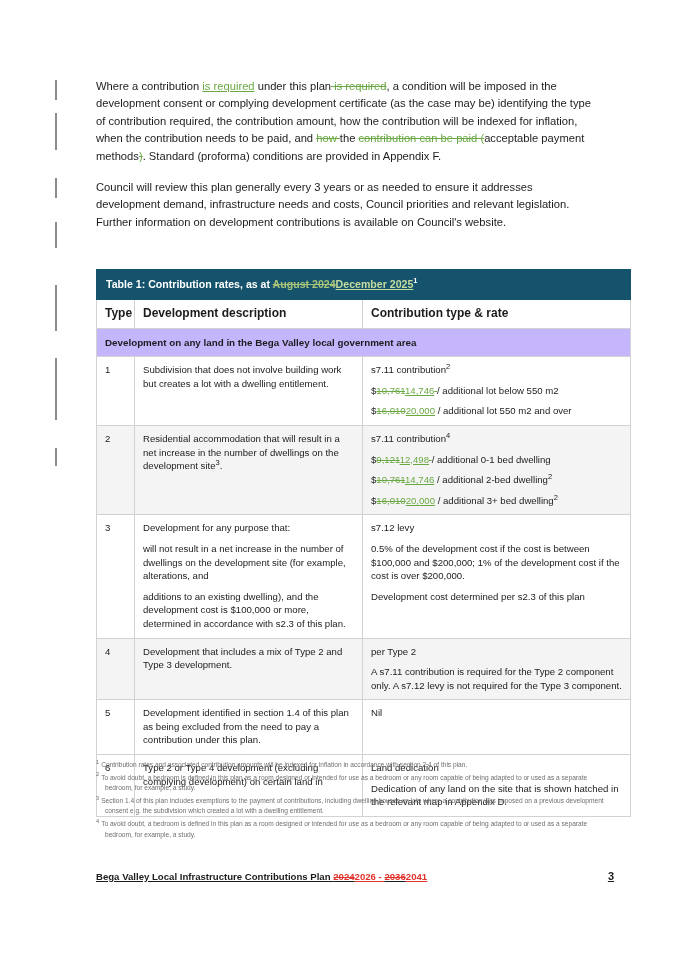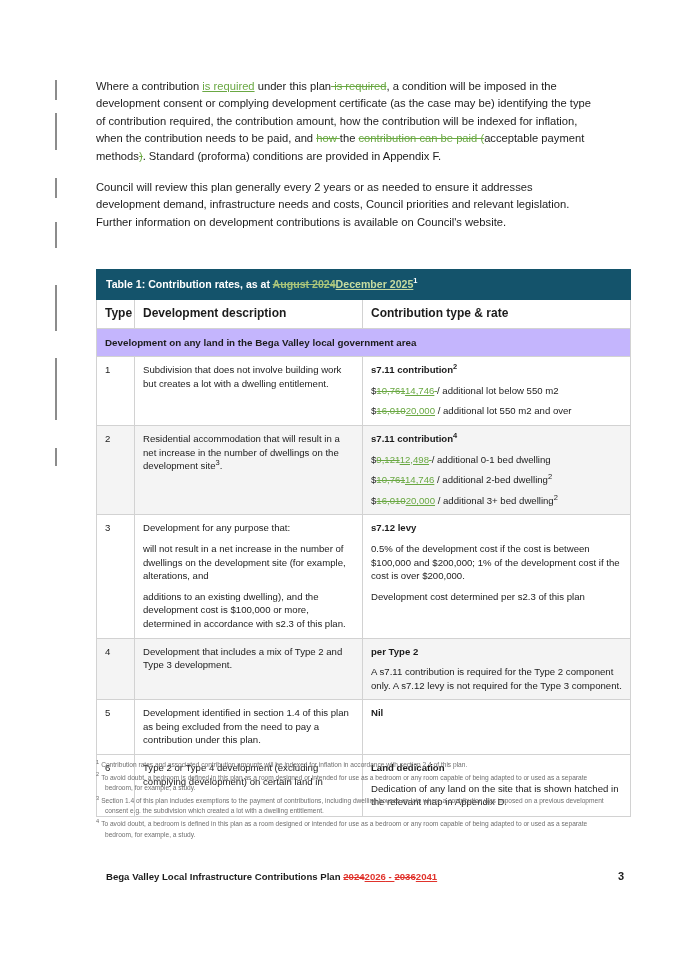--- a/index.html
+++ b/index.html
@@ -119,21 +119,21 @@
     font-size: 9.8px;
     padding-top: 7px;
     padding-bottom: 7px;
   }
 
   tr.shade td { background: #f4f4f4; }
   tr.plain td { background: #ffffff; }
 
   .cell-p { margin: 0 0 7px 0; }
   .cell-p:last-child { margin-bottom: 0; }
-  .strong { font-weight: bold; }
+  .strong { font-weight: normal; }
 
   
   .footnotes {
     position: absolute;
     left: 96px;
     top: 760px;
     width: 520px;
     color: #6f6f6f;
     font-size: 6.6px;
     line-height: 10.6px;
@@ -146,29 +146,30 @@
   .footnotes sup {
     font-size: 5.6px;
     vertical-align: super;
     line-height: 0;
     padding-right: 2px;
   }
 
   
   .footer {
     position: absolute;
-    left: 106px;
+    left: 96px;
     top: 870px;
     width: 518px;
     display: flex;
     align-items: baseline;
     justify-content: space-between;
     font-size: 9.6px;
     font-weight: bold;
     color: #1c1c1c;
+    text-decoration: underline;
   }
   .footer .fnum { font-size: 11px; font-weight: bold; }
 </style>
 </head>
 <body>
 
 <div class="page">
 
   <div id="changebars">
       <div class="changebar" style="top: 80px; height: 20px; background: rgb(140, 140, 140);"></div>
@@ -179,21 +180,21 @@
       <div class="changebar" style="top: 358px; height: 62px; background: rgb(140, 140, 140);"></div>
       <div class="changebar" style="top: 448px; height: 18px; background: rgb(140, 140, 140);"></div>
     </div>
 
   <div class="content">
 
     <p class="body-par">
       <span>Where a contribution </span><span class="ins">is required</span><span> under this plan</span><span class="del"> is required</span><span>, a condition will be imposed in the development consent or complying development certificate (as the case may be) identifying the type of contribution required, the contribution amount, how the contribution will be indexed for inflation, when the contribution needs to be paid, and </span><span class="del">how </span><span>the </span><span class="del">contribution can be paid (</span><span>acceptable payment methods</span><span class="del">)</span><span>. Standard (proforma) conditions are provided in Appendix F.</span>
     </p>
 
-    <p class="body-par">Council will review this plan generally every 2 years or as needed to ensure it addresses development demand, infrastructure needs and costs, Council priorities and relevant legislation. Further information on development contributions is available on Council's website.</p>
+    <p class="body-par">Council will review this plan generally every 3 years or as needed to ensure it addresses development demand, infrastructure needs and costs, Council priorities and relevant legislation. Further information on development contributions is available on Council's website.</p>
 
   </div>
 
   <div class="tbl-wrap">
     <table class="rates">
       <colgroup>
         <col class="c-type">
           <col class="c-desc">
           <col class="c-rate">
       </colgroup>

